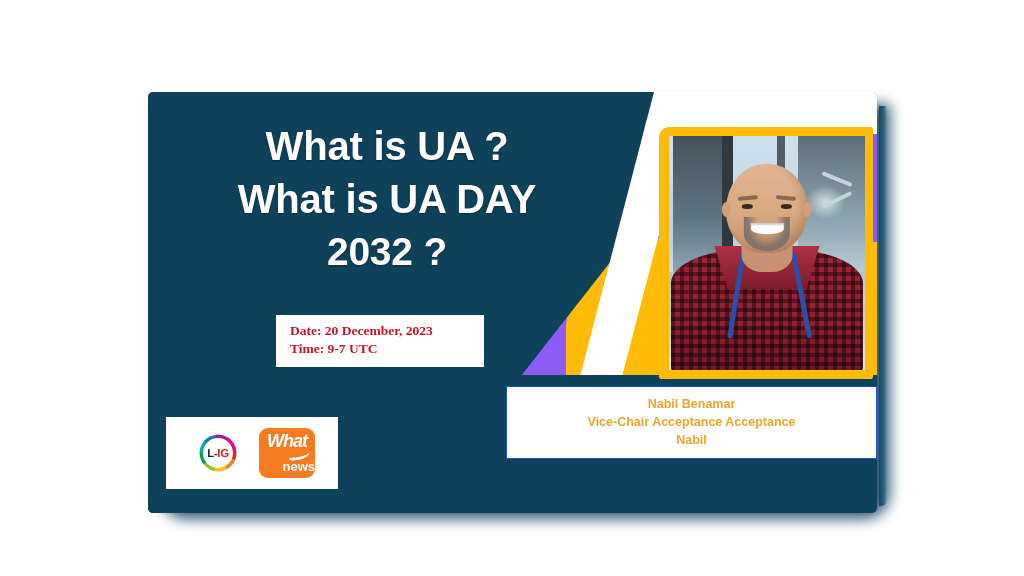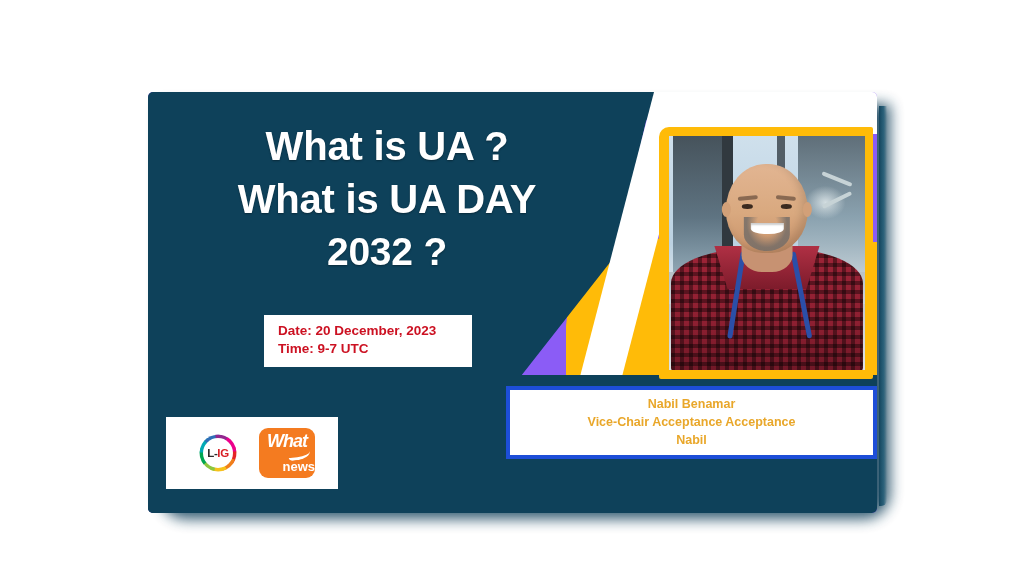--- a/index.html
+++ b/index.html
@@ -127,26 +127,27 @@
     line-height: 1.32;
     letter-spacing: -0.2px;
     text-shadow: 0 1px 2px rgba(0,0,0,.35);
   }
   .title-line { display: block; white-space: nowrap; }
   .title-line.l3 { font-size: 39px; }
 
   
   .datetime-box {
     position: absolute;
-    left: 116px;
+    left: 128px;
     top: 223px;
     width: 208px;
     padding: 7px 0 9px 14px;
     background: #ffffff;
     box-sizing: border-box;
+    font-family: Liberation Serif, serif;
   }
   .datetime-line {
     display: block;
     color: #cc1122;
     font-weight: bold;
     font-size: 13.5px;
     line-height: 1.32;
     white-space: nowrap;
   }
 
@@ -446,21 +447,21 @@
   }
 
   
   .caption-box {
     position: absolute;
     left: 358px;
     top: 294px;
     width: 371px;
     height: 73px;
     background: #ffffff;
-    border: 4px solid #1d4ed8;
+    border: 1px solid #1d4ed8;
     box-sizing: border-box;
     display: flex;
     flex-direction: column;
     align-items: center;
     justify-content: center;
     gap: 1px;
   }
   .caption-line {
     color: #e9a72a;
     font-weight: bold;

